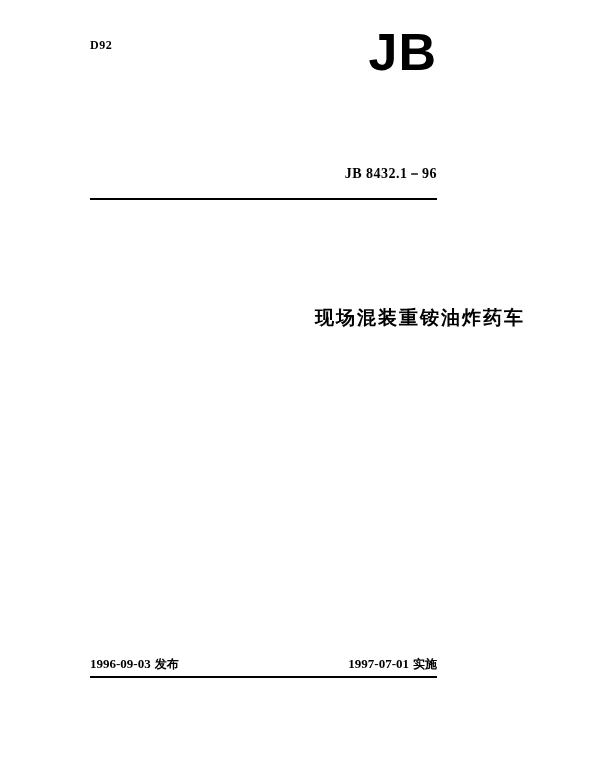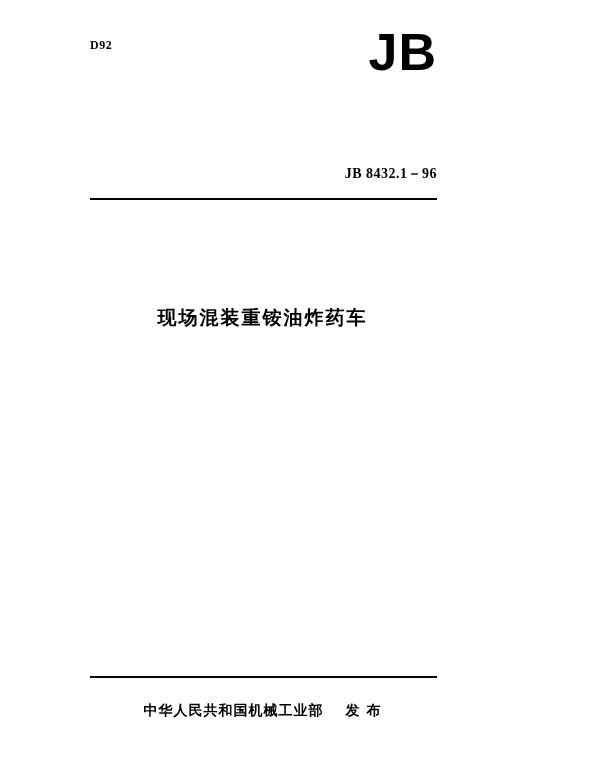--- a/index.html
+++ b/index.html
@@ -76,21 +76,21 @@
     height: 2px;
     background: #000;
   }
 
   
   .doc-title {
     position: absolute;
     left: 0;
     right: 0;
     top: 305px;
-    text-align: center;
+    text-align: right;
     font-family: "DejaVu Sans", sans-serif;
     font-weight: bold;
     font-size: 19px;
     letter-spacing: 2px;
   }
 
   
   .rule-bottom {
     position: absolute;
     left: 90px;
@@ -145,20 +145,25 @@
 
   <div class="std-mark">JB</div>
 
 
   <div class="std-number">JB  8432.1－96</div>
 
   <div class="rule-top"></div>
 
   <div class="doc-title">现场混装重铵油炸药车</div>
 
+  <div class="footer-dates">
+    <div class="date-cell">
+      <span>1996-09-03</span><span class="cn">发布</span>
+    </div>
+    <div class="date-cell">
+      <span>1997-07-01</span><span class="cn">实施</span>
+    </div>
+  </div>
 
   <div class="rule-bottom"></div>
 
-  <div class="publisher">
-    <span>中华人民共和国机械工业部</span><span class="gap"></span><span>发  布</span>
-  </div>
 
 </div>
 
 </body></html>

